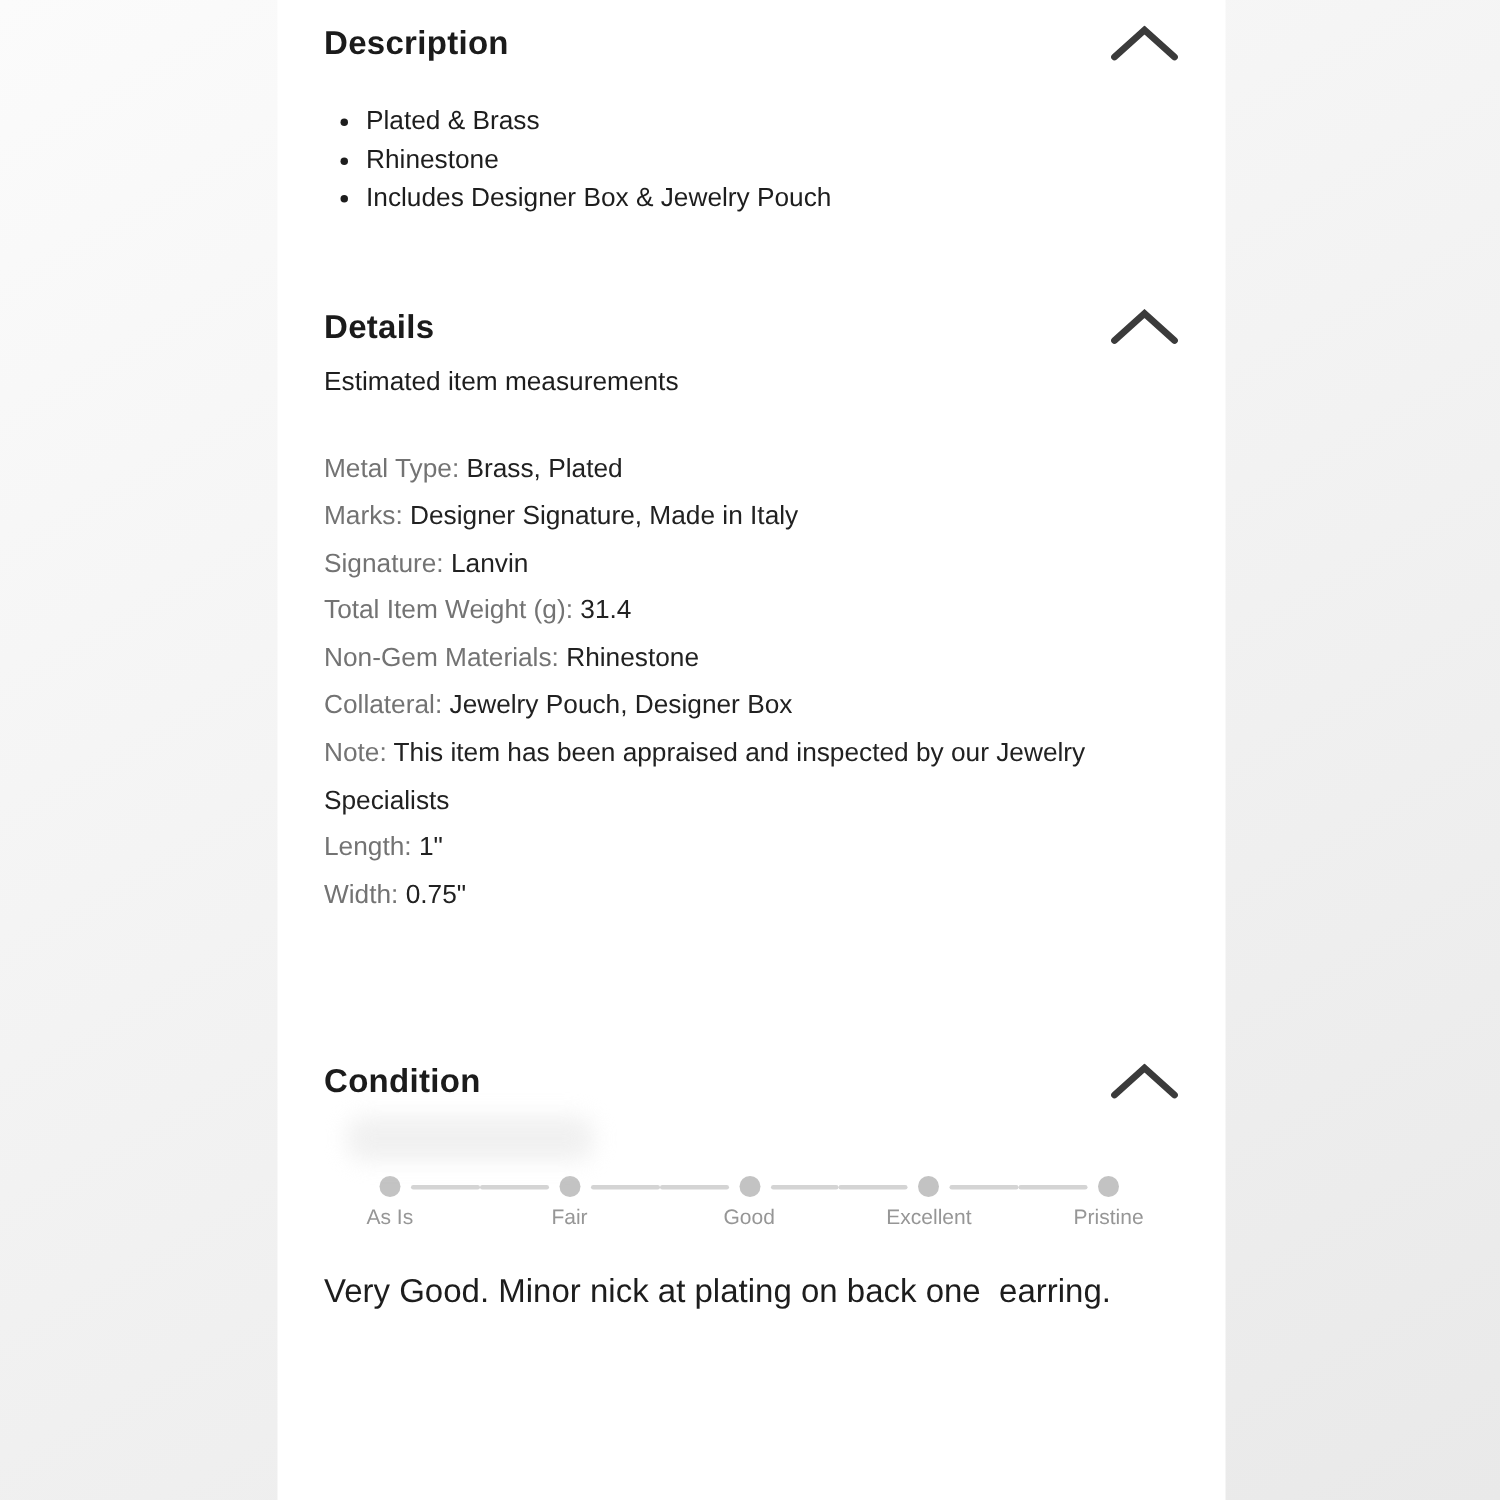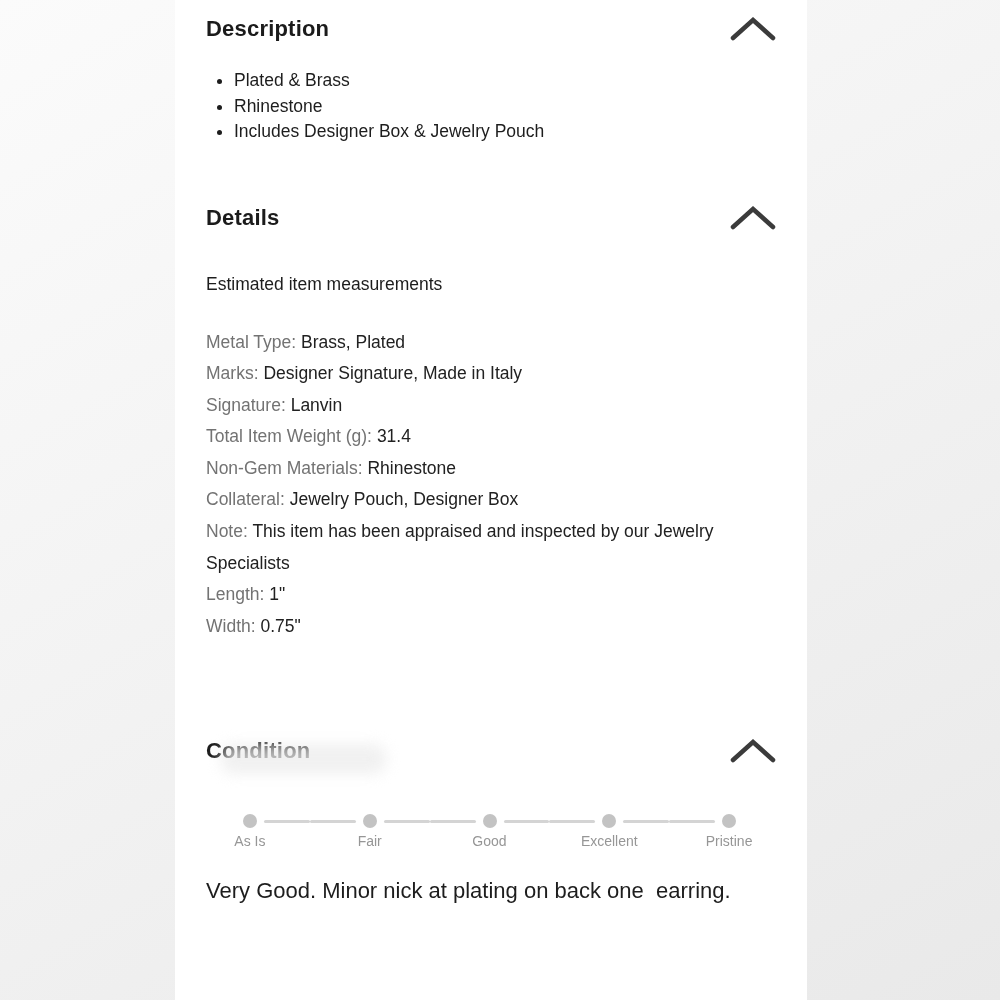--- a/index.html
+++ b/index.html
@@ -3,21 +3,21 @@
 <meta charset="utf-8">
 <style>
   * { margin: 0; padding: 0; box-sizing: border-box; }
   html, body { width: 1000px; height: 1000px; overflow: hidden; }
   body {
     font-family: "Liberation Sans", "DejaVu Sans", sans-serif;
     background: linear-gradient(150deg, #fbfbfb 0%, #f3f3f3 45%, #e9e9e9 100%);
   }
   .page { position: relative; width: 1000px; height: 1000px; }
   .panel {
-    position: absolute; left: 175px; top: 0;
+    position: absolute; left: 185px; top: 0;
     width: 632px; height: 1000px;
     background: #ffffff;
     padding: 14px 31px 0 31px;
   }
   .sec-head {
     display: flex; justify-content: space-between; align-items: center;
     height: 30px;
   }
   .sec-title {
     font-size: 22px; font-weight: 700; color: #1b1b1b; letter-spacing: 0.2px;
@@ -26,21 +26,21 @@
 
   
   .bullets { margin: 24px 0 0 28px; }
   .bullets li {
     font-size: 17.5px; color: #1d1d1d; line-height: 25.5px;
     list-style: disc;
   }
 
   
   .details-section { margin-top: 58px; }
-  .subtitle { margin-top: 38px; font-size: 17.5px; color: #1d1d1d; line-height: 26px; }
+  .subtitle { margin-top: 8px; font-size: 17.5px; color: #1d1d1d; line-height: 26px; }
   .specs { margin-top: 30px; max-width: 562px; }
   .specs.extra { margin-top: 28px; }
   .spec { font-size: 17.5px; color: #212121; line-height: 31.6px; }
   .spec b { font-weight: 400; color: #737373; }
 
   
   .smudge {
     position: absolute; left: 46px; top: 744px;
     width: 165px; height: 30px;
     background: #ececec; border-radius: 12px;

